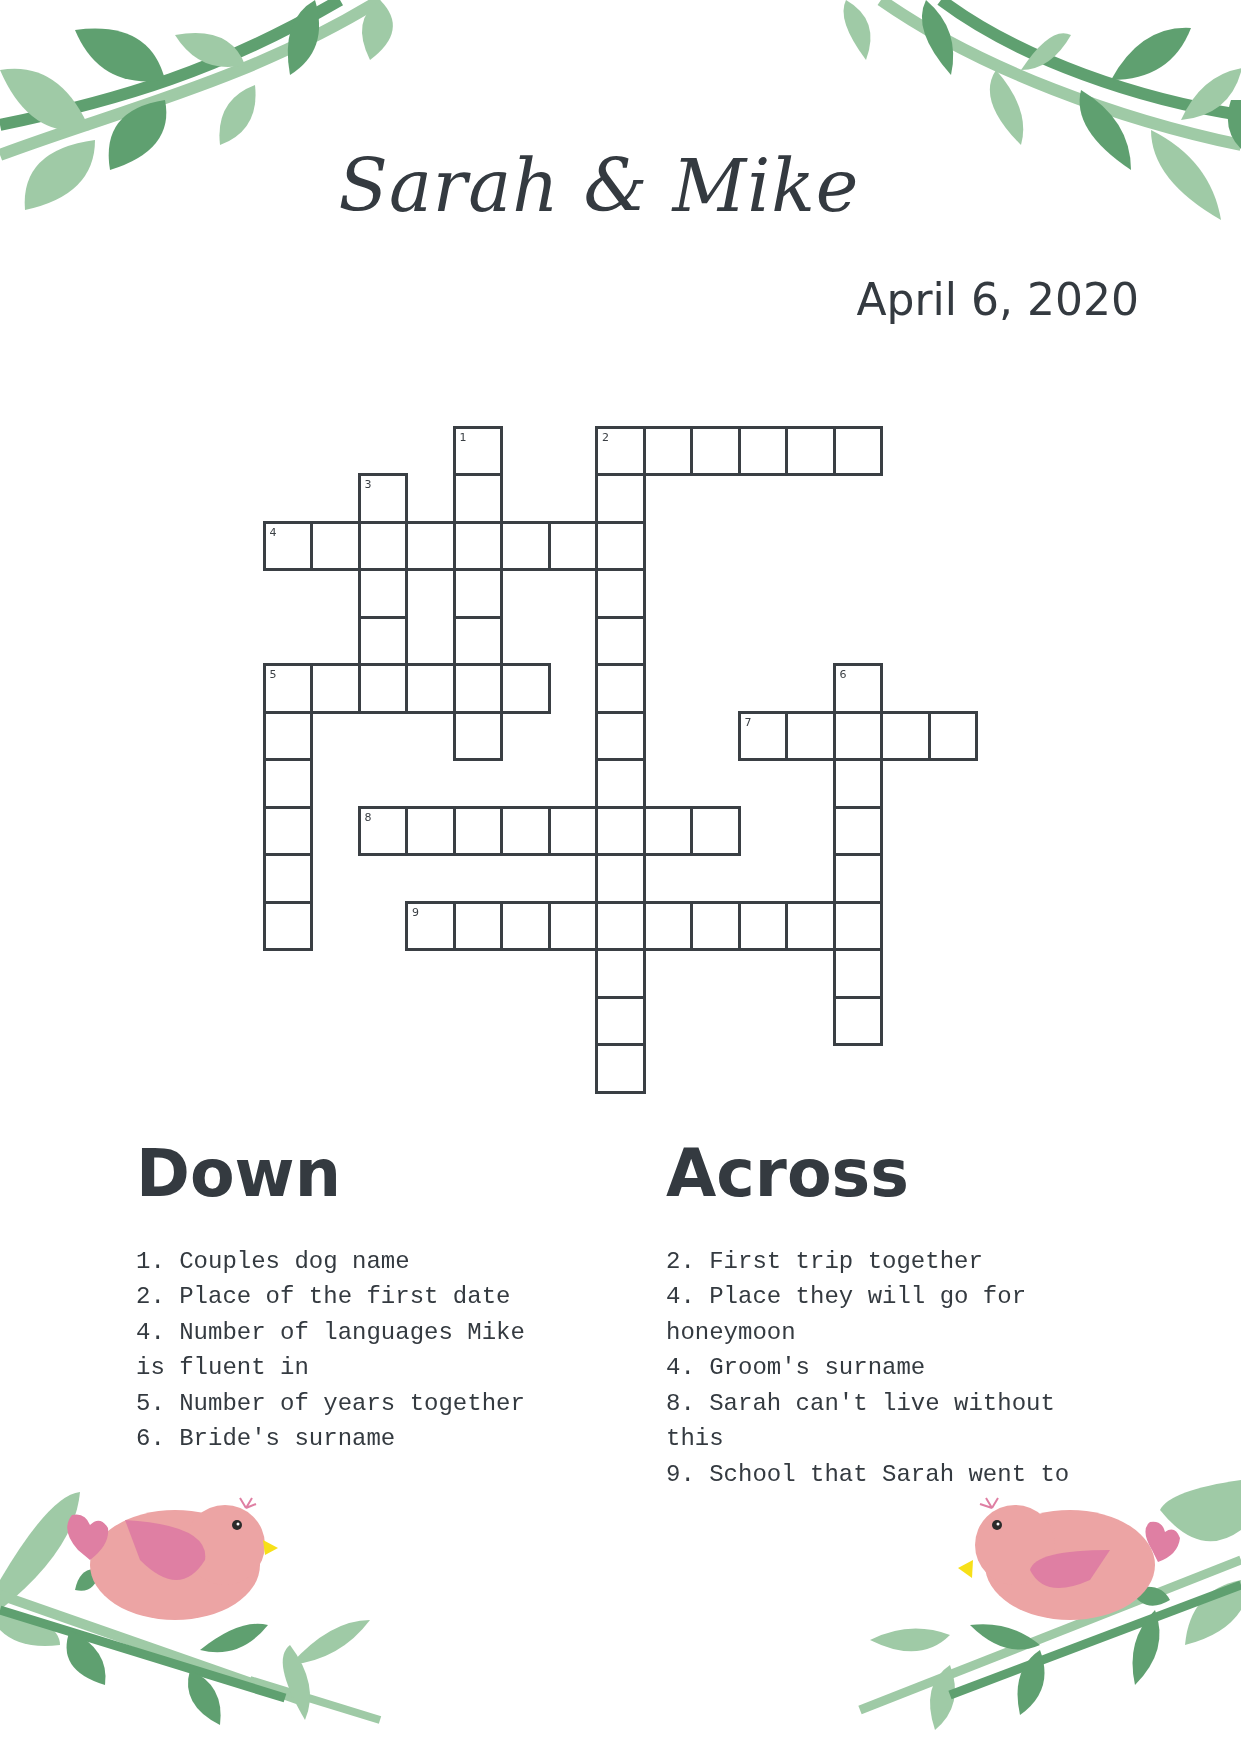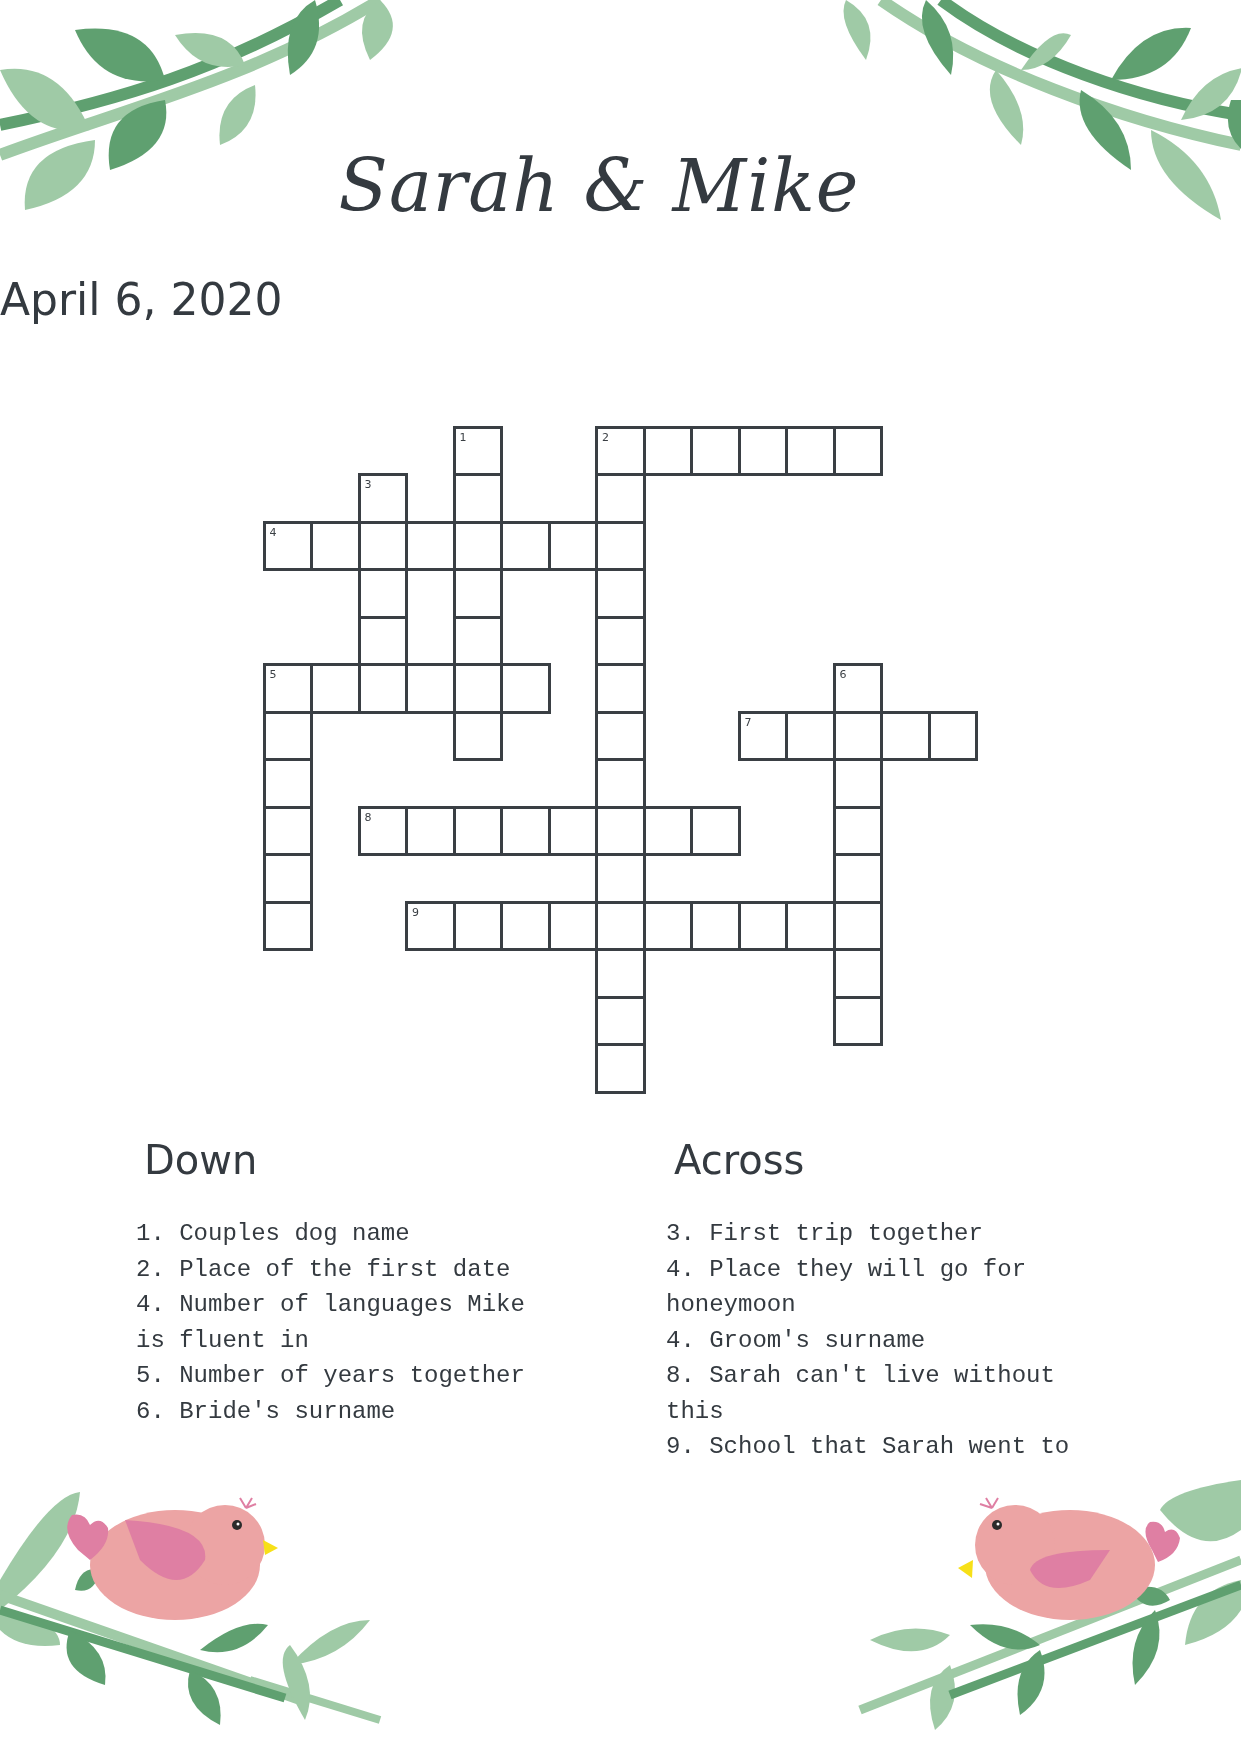--- a/index.html
+++ b/index.html
@@ -2,29 +2,29 @@
 <html><head>
 <meta charset="utf-8">
 <style>
   html, body { margin: 0; padding: 0; background: #ffffff; }
   body { width: 1241px; height: 1754px; position: relative; overflow: hidden;
          font-family: "DejaVu Sans", sans-serif; color: #343a40; }
   .deco { position: absolute; }
   .title { position: absolute; left: 0; width: 1198px; top: 150px; text-align: center;
            font-family: "DejaVu Serif", serif; font-style: italic; font-size: 72px;
            color: #343a40; letter-spacing: 1px; line-height: 1; }
-  .date { position: absolute; left: 0; width: 1139px; top: 276px; text-align: left;
+  .date { position: absolute; left: 0; width: 1139px; top: 276px; text-align: right;
           font-family: "DejaVu Sans", sans-serif; font-size: 44px; color: #343a40; line-height: 1.1; }
   .grid { position: absolute; left: 264px; top: 427px; width: 713px; height: 665px; }
   .cell { position: absolute; width: 47.5px; height: 47.5px; box-sizing: border-box;
           border: 3px solid #3a3f44; margin-left: -1.5px; margin-top: -1.5px; background: #fff; }
   .cell .num { position: absolute; left: 4px; top: 3px; font-size: 11px; color: #3a3f44;
                font-family: "DejaVu Sans", sans-serif; line-height: 1; }
   .clues { position: absolute; top: 1138px; }
-  .clues h2 { margin: 0 0 34px 8px; font-weight: normal; font-size: 40px; line-height: 1.1;
+  .clues h2 { margin: 0 0 34px 0; font-weight: bold; font-size: 65px; line-height: 1.1;
               color: #343a40; font-family: "DejaVu Sans", sans-serif; }
   .clues ul { list-style: none; margin: 0; padding: 0; }
   .clues li { font-size: 24px; line-height: 35.5px; color: #343a40; font-family: Liberation Mono, monospace; }
   .clues.down { left: 136px; width: 430px; }
   .clues.across { left: 666px; width: 440px; }
 </style>
 </head>
 <body>
 
 <svg class="deco" style="left:0;top:0" width="420" height="230" viewBox="0 0 420 230">
@@ -157,21 +157,21 @@
     <li>2. Place of the first date</li>
     <li>4. Number of languages Mike is fluent in</li>
     <li>5. Number of years together</li>
     <li>6. Bride's surname</li>
   </ul>
 </div>
 
 <div class="clues across">
   <h2>Across</h2>
   <ul>
-    <li>3. First trip together</li>
+    <li>2. First trip together</li>
     <li>4. Place they will go for honeymoon</li>
     <li>4. Groom's surname</li>
     <li>8. Sarah can't live without this</li>
     <li>9. School that Sarah went to</li>
   </ul>
 </div>
 
 <svg class="deco" style="left:0;top:1470px" width="420" height="284" viewBox="0 0 420 284">
   <path d="M0 110 Q 50 25 80 22 Q 75 80 0 140 Z" fill="#9fcaa6"></path>
   <path d="M0 140 Q 60 150 60 175 Q 20 180 0 160 Z" fill="#9fcaa6"></path>

